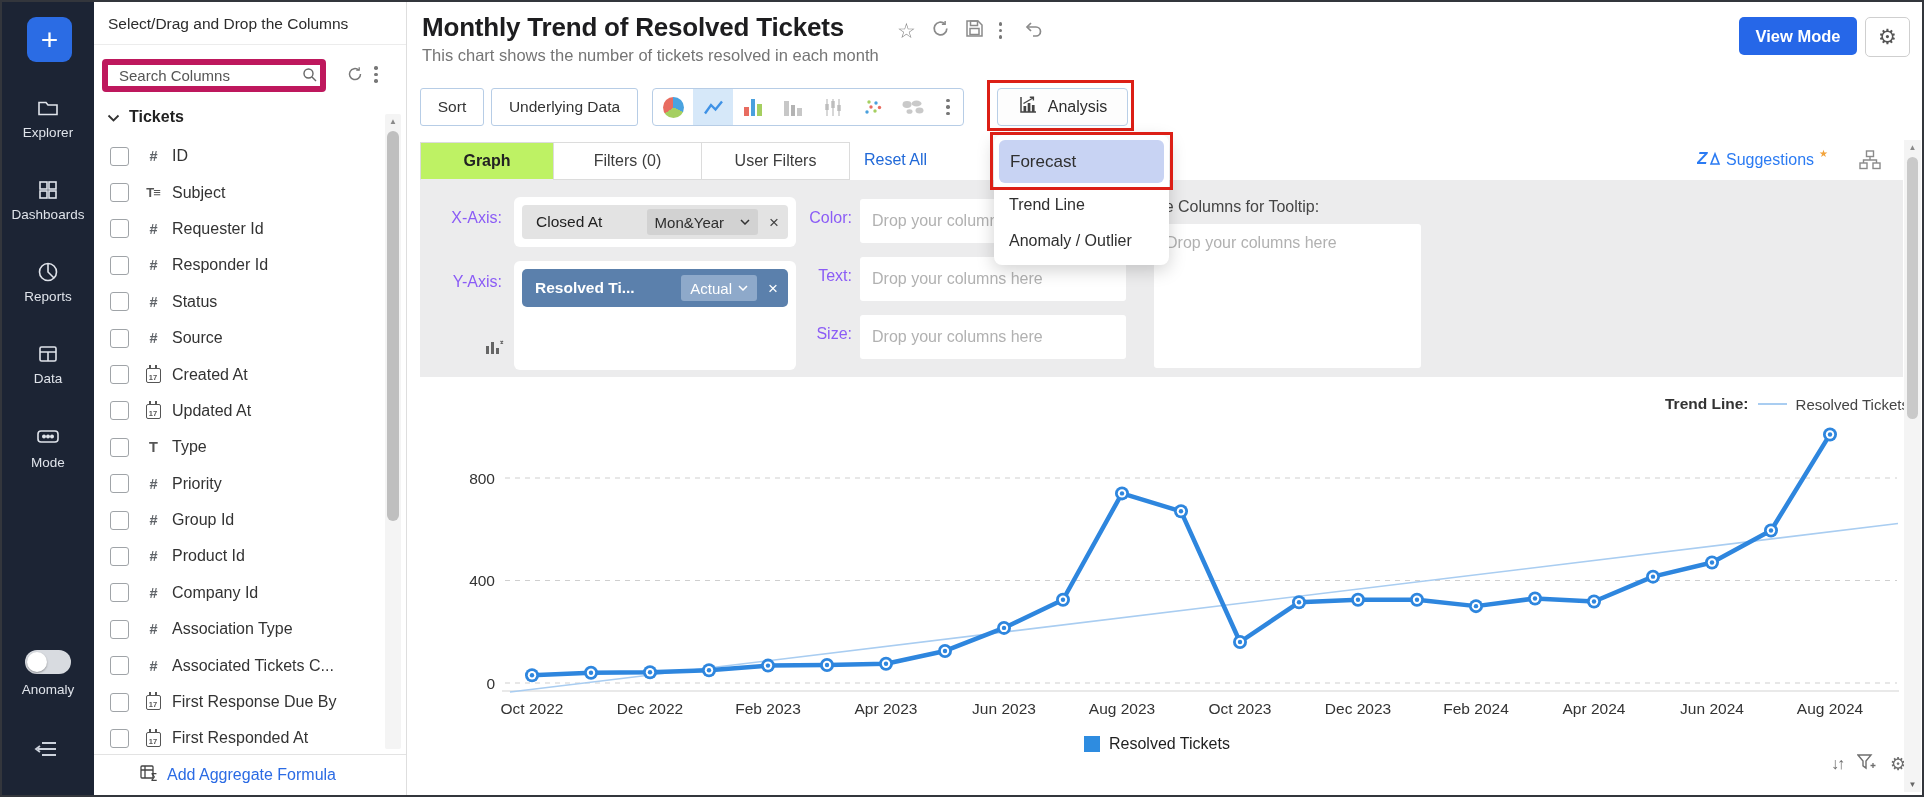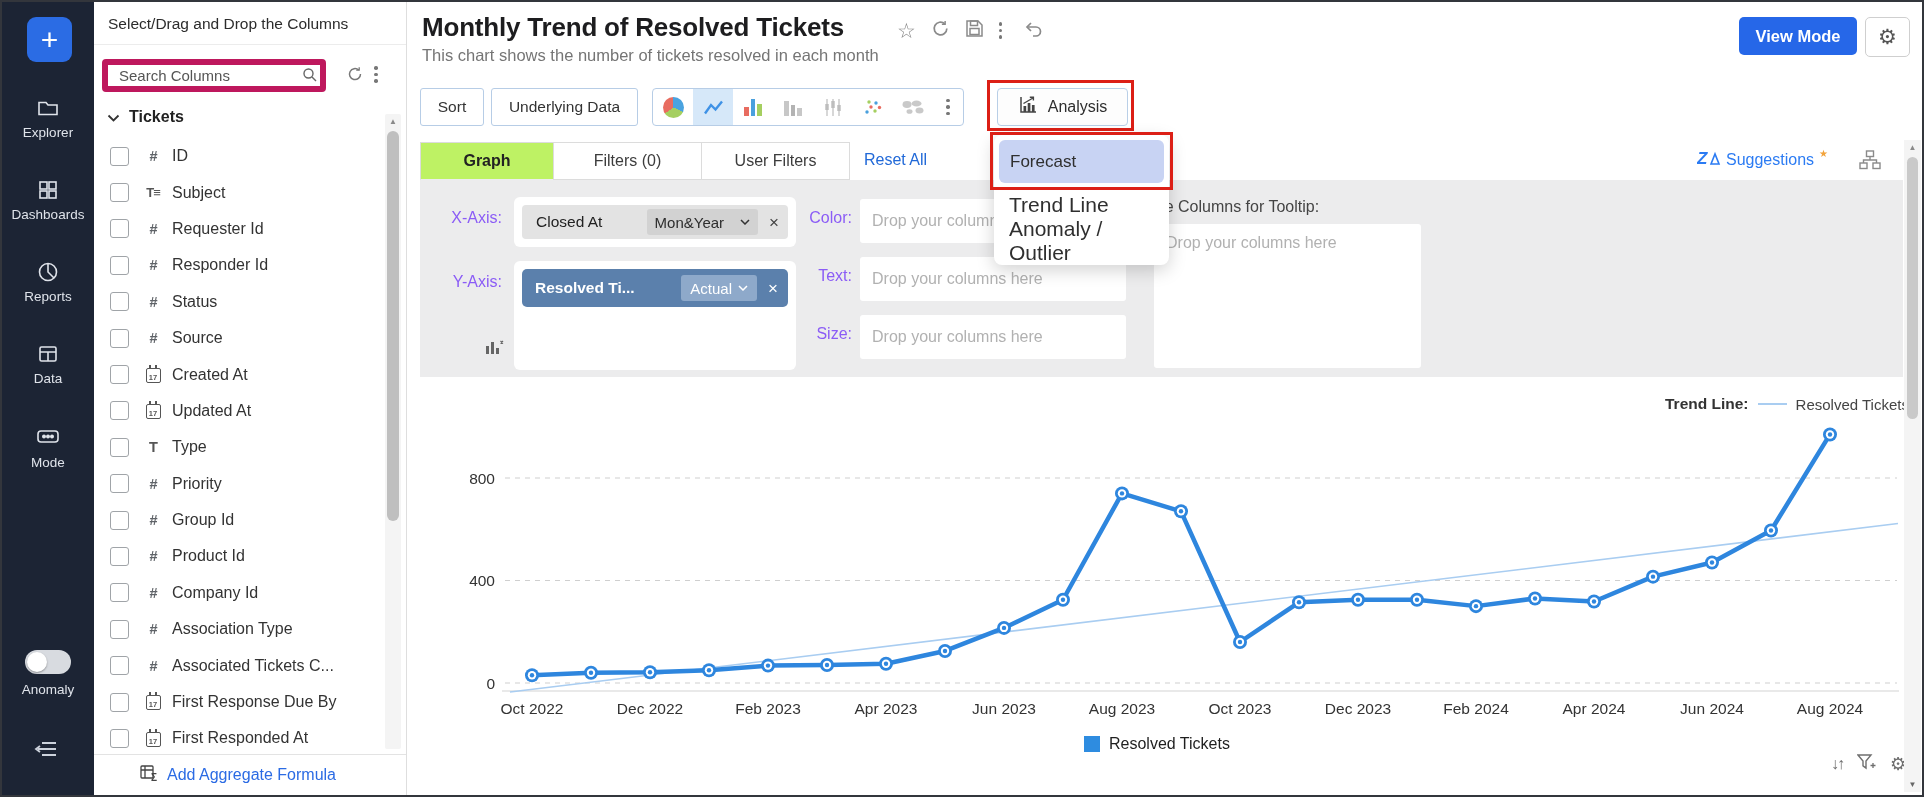--- a/index.html
+++ b/index.html
@@ -92,21 +92,21 @@
   .chip-y .chip-name{flex:1;font-size:15.5px;font-weight:700;color:#fff;padding-left:3px;}
   .pill-blue{background:#8ea9ca;border-radius:3px;height:26px;display:flex;align-items:center;gap:6px;padding:0 9px;font-size:15px;color:#fff;cursor:pointer;}
   .chip-close.white{color:#fff;}
   .drop-box{position:absolute;background:#fff;border-radius:3px;overflow:hidden;}
   .drop-box .ph{display:block;padding-left:12px;font-size:16px;color:#b1b1b1;white-space:nowrap;}
   .axis-ico{position:absolute;left:64px;top:158px;}
   .tooltip-label{position:absolute;left:702px;top:18px;font-size:16px;color:#444;white-space:nowrap;}
 
   .menu{position:absolute;left:587px;top:133px;width:175px;background:#fff;border-radius:8px;z-index:35;
         box-shadow:0 5px 18px rgba(0,0,0,.18);padding:5px 0 6px;}
-  .menu-item{height:36px;display:flex;align-items:center;padding:0 15px;font-size:21px;color:#2f2f2f;cursor:pointer;}
+  .menu-item{height:36px;display:flex;align-items:center;padding:0 15px;font-size:16px;color:#2f2f2f;cursor:pointer;}
   .menu-item.selected{background:#c8d3f3;border-radius:6px;margin:0 5px 4px;height:43px;font-size:17px;padding:0 11px;}
 
   
   .trend-legend{position:absolute;left:1258px;top:393px;display:flex;align-items:center;gap:9px;}
   .tl-label{font-size:15.5px;font-weight:700;color:#333;}
   .tl-line{display:inline-block;width:29px;border-top:2px solid #a9cdf1;}
   .tl-series{font-size:15px;color:#444;}
   #chart-svg{position:absolute;left:0;top:378px;}
   .legend{position:absolute;left:677px;top:733px;display:flex;align-items:center;gap:9px;font-size:16px;color:#1f1f1f;}
   .legend .swatch{width:16px;height:16px;background:#2e8ce0;}

